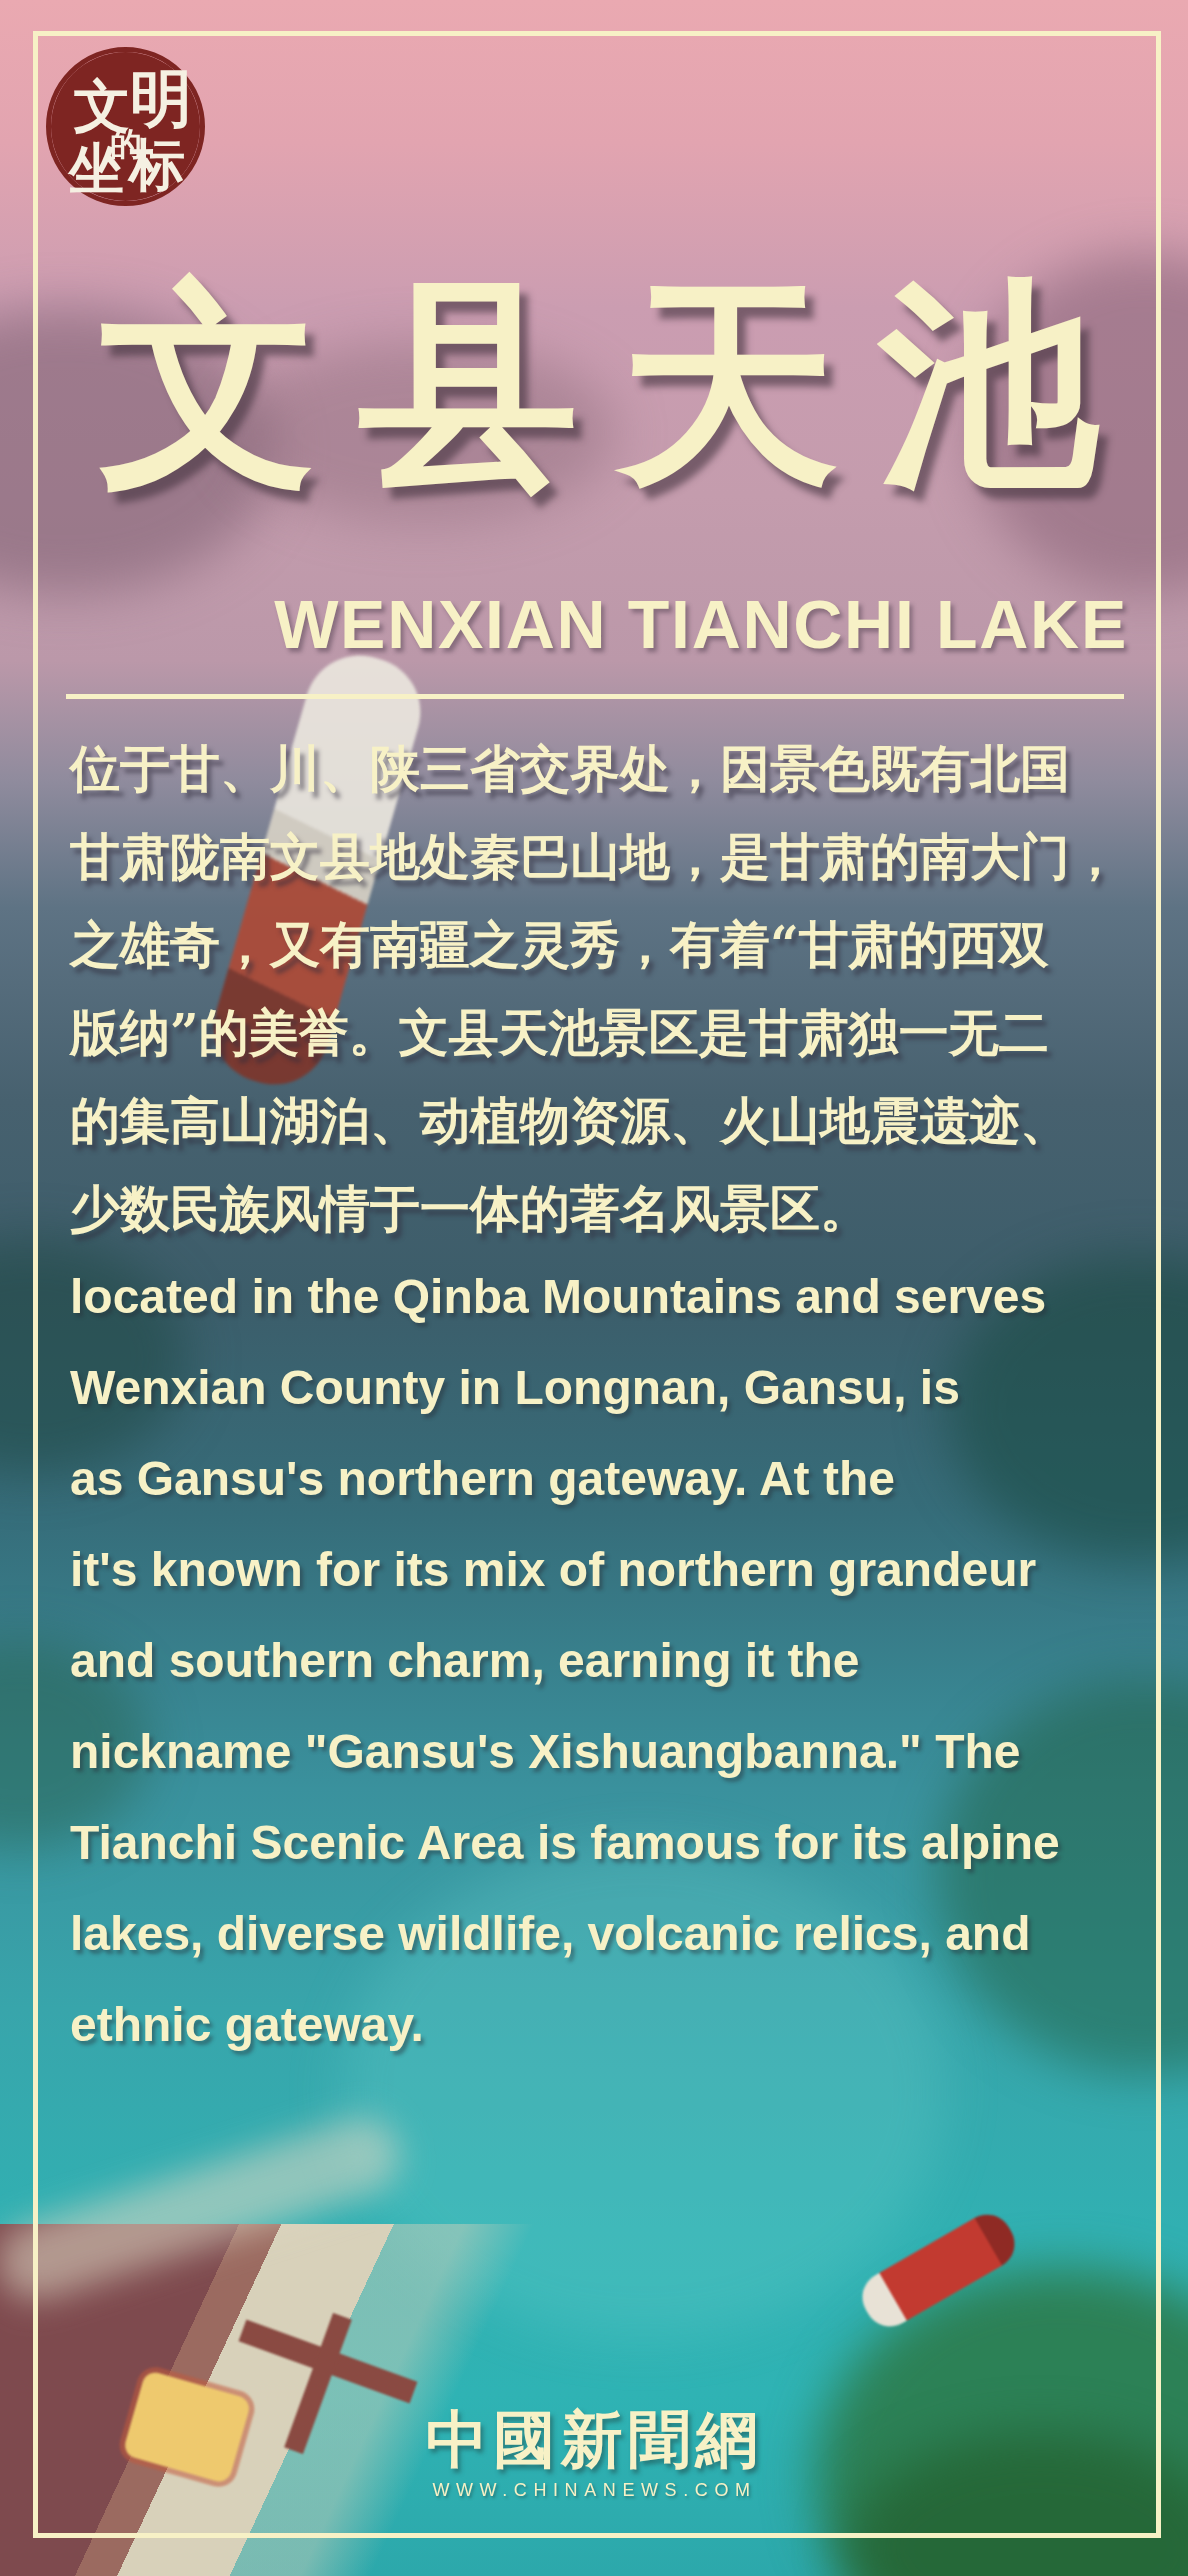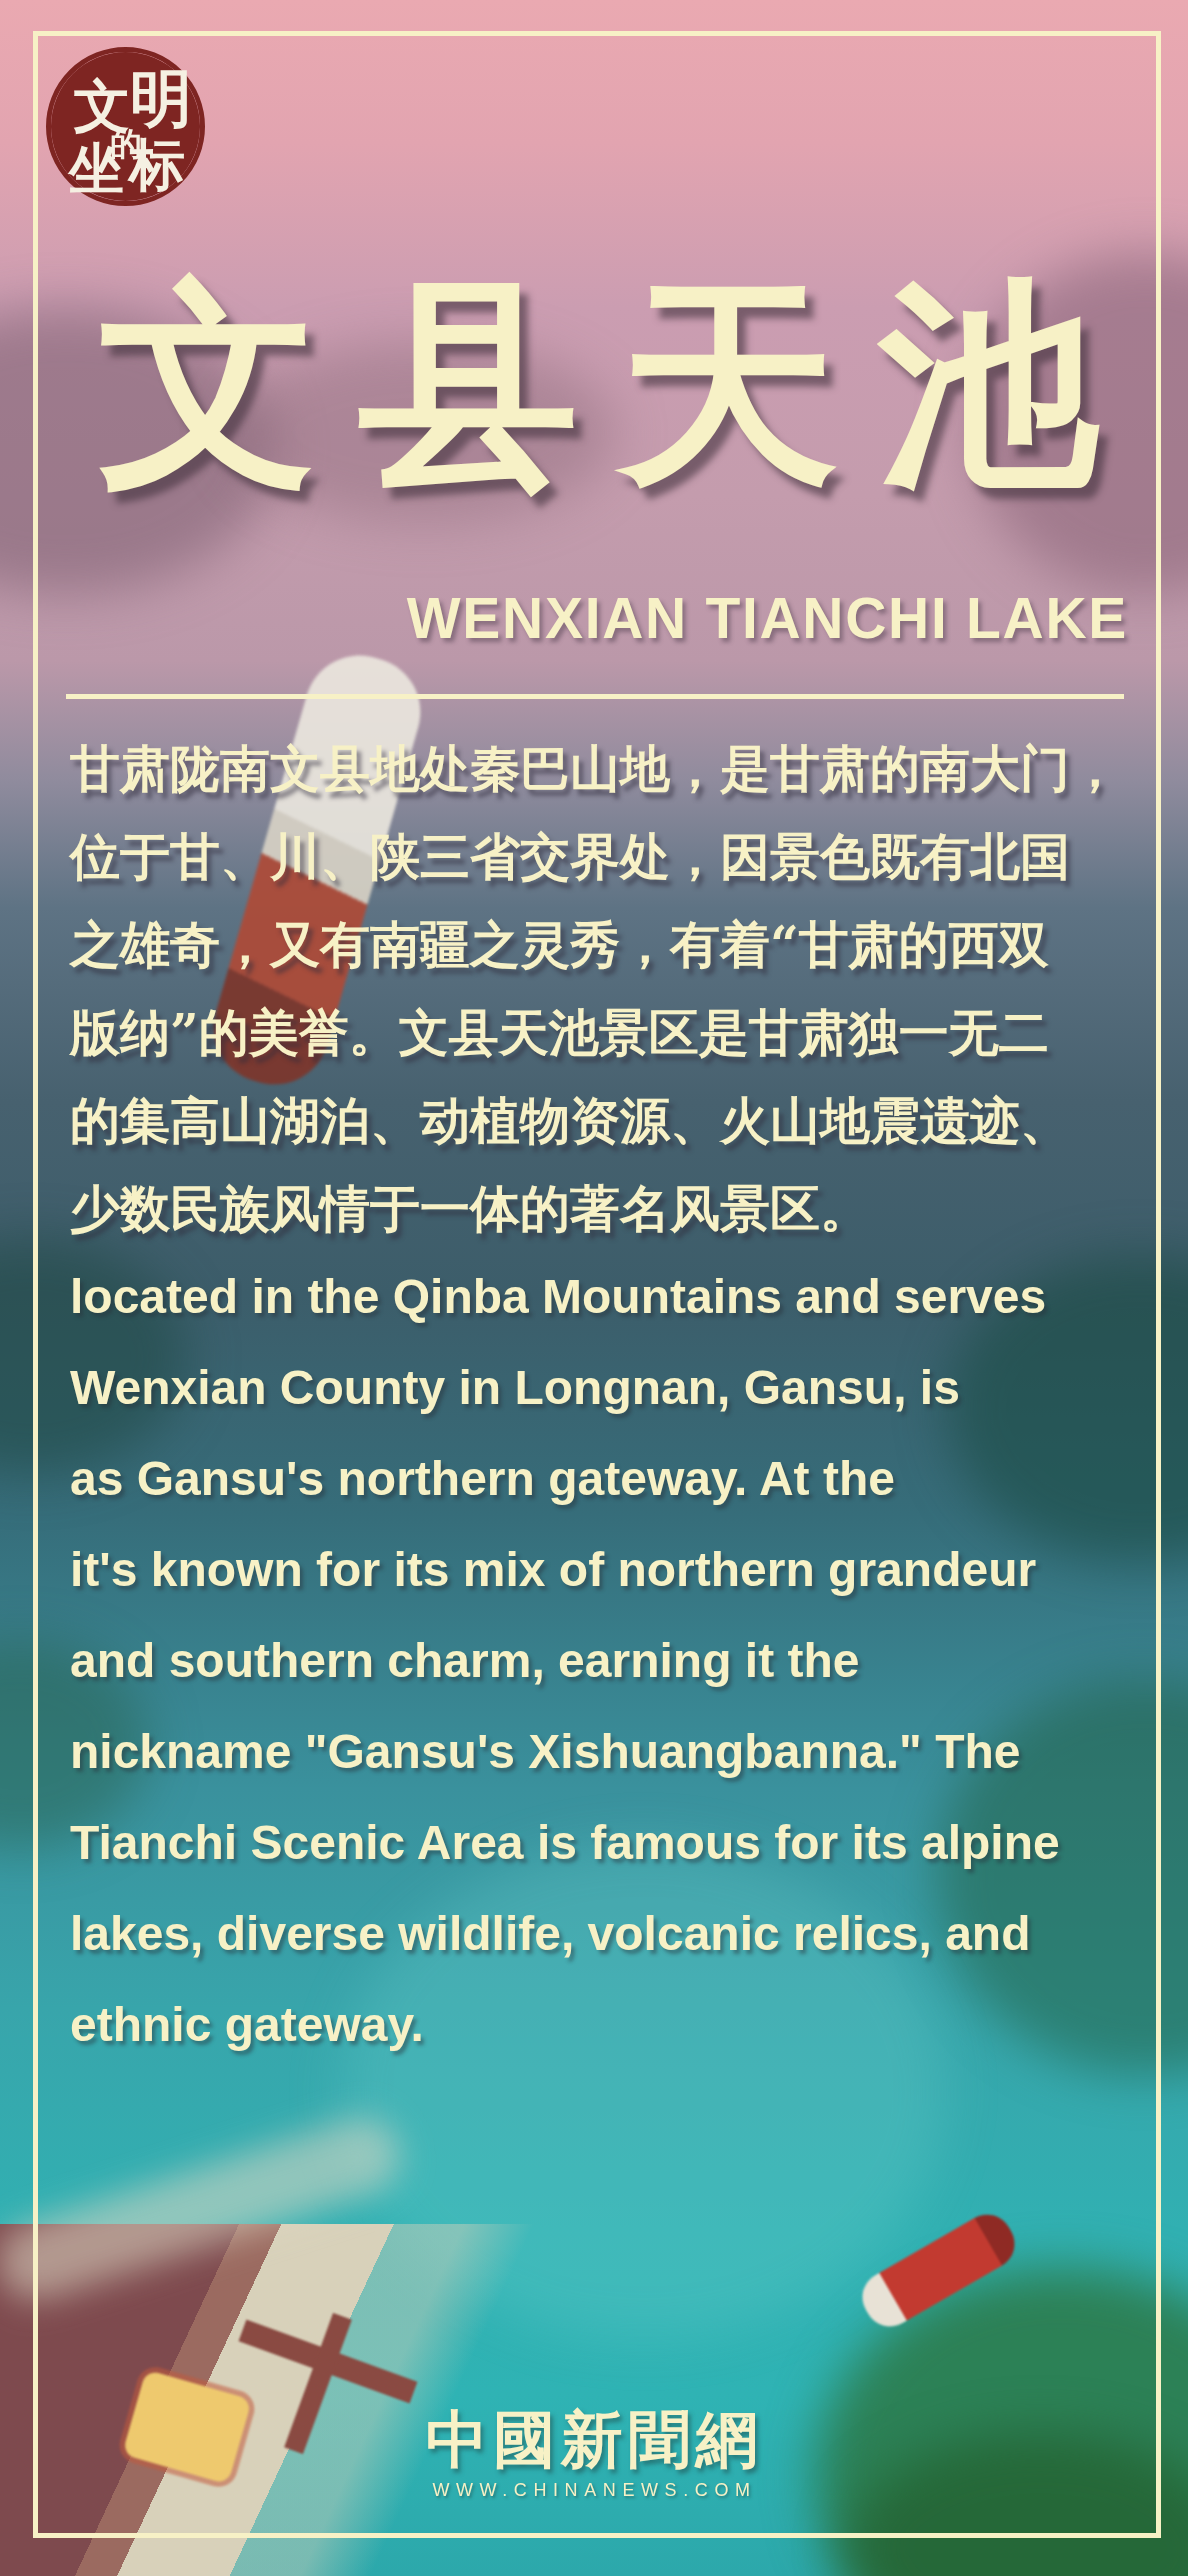--- a/index.html
+++ b/index.html
@@ -105,21 +105,21 @@
     position:absolute;left:0;right:0;top:274px;
     text-align:center;white-space:nowrap;
     font-family:"DejaVu Serif",serif;font-weight:700;
     font-size:220px;line-height:1;letter-spacing:40px;padding-left:48px;
     color:var(--cream,#f7f1c6);
     text-shadow:8.8px 11px 7.7px rgba(66,50,62,.6);
   }
   .title-en{
     position:absolute;right:61px;top:590px;
     font-family:"Liberation Sans",sans-serif;font-weight:700;
-    font-size:57px;line-height:1;letter-spacing:1.7px;white-space:nowrap;
+    font-size:68px;line-height:1;letter-spacing:1.7px;white-space:nowrap;
     color:var(--cream,#f7f1c6);
     text-shadow:3.3px 4.4px 4.4px rgba(70,55,70,.45);
   }
   .divider{
     position:absolute;left:66px;top:694px;width:1058px;height:5px;
     background:var(--cream,#f7f1c6);
   }
   
   .para-cn{
     position:absolute;left:70px;top:725px;
@@ -185,22 +185,22 @@
     <span class="seal-char sc3">的</span>
     <span class="seal-char sc4">坐</span>
     <span class="seal-char sc5">标</span>
   </div>
 
   <div class="title-cn">文县天池</div>
   <div class="title-en">WENXIAN TIANCHI LAKE</div>
   <div class="divider"></div>
 
   <div class="para-cn">
+    <div>位于甘、川、陕三省交界处，因景色既有北国</div>
     <div>甘肃陇南文县地处秦巴山地，是甘肃的南大门，</div>
-    <div>位于甘、川、陕三省交界处，因景色既有北国</div>
     <div>之雄奇，又有南疆之灵秀，有着“甘肃的西双</div>
     <div>版纳”的美誉。文县天池景区是甘肃独一无二</div>
     <div>的集高山湖泊、动植物资源、火山地震遗迹、</div>
     <div>少数民族风情于一体的著名风景区。</div>
   </div>
 
   <div class="para-en">
     <div>located in the Qinba Mountains and serves</div>
     <div>Wenxian County in Longnan, Gansu, is</div>
     <div>as Gansu's northern gateway. At the</div>

